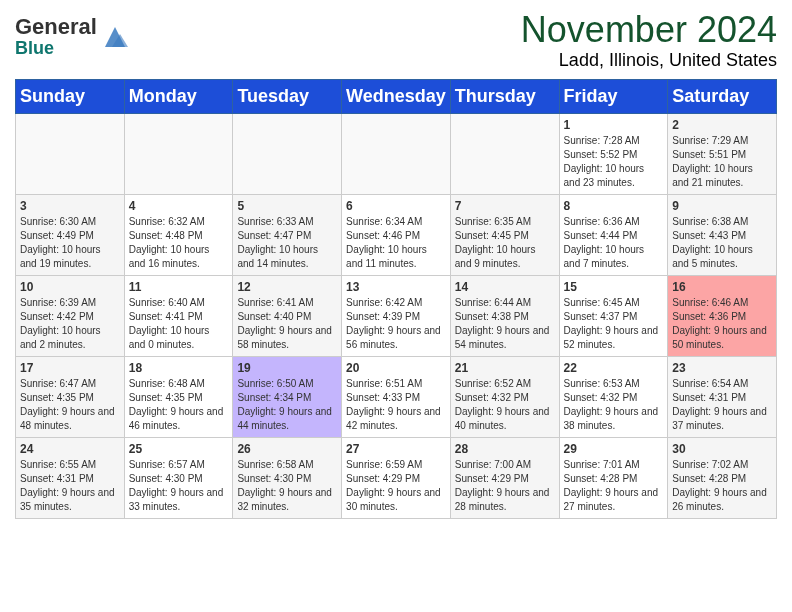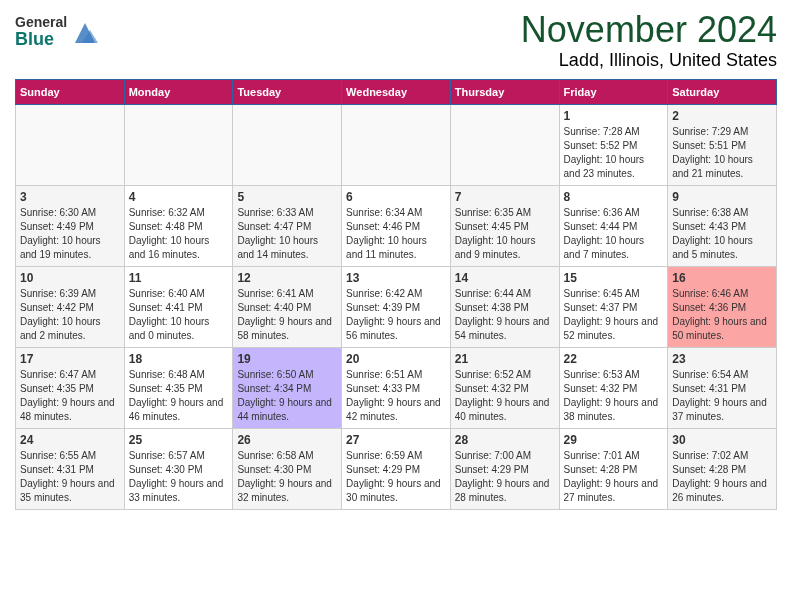--- a/index.html
+++ b/index.html
@@ -24,21 +24,21 @@
       display: flex;
       align-items: center;
       margin-top: 5px;
     }
     .logo-text {
       display: flex;
       flex-direction: column;
       line-height: 1.1;
     }
     .logo-general {
-      font-size: 14px;
+      font-size: 22px;
       font-weight: bold;
       color: #333;
     }
     .logo-blue {
       font-size: 18px;
       font-weight: bold;
       color: #0f766e;
     }
     .logo-icon {
       width: 30px;
@@ -57,23 +57,23 @@
     .location {
       font-size: 18px;
       color: #000000;
     }
     table {
       width: 100%;
       border-collapse: collapse;
       table-layout: fixed;
     }
     th {
-      background-color: #be185d;
+      background-color: #1d4ed8;
       color: #fff;
-      font-size: 11px;
+      font-size: 18px;
       font-weight: bold;
       padding: 6px 4px;
       text-align: left;
       border: 1px solid #2e62a0;
     }
     td {
       vertical-align: top;
       border: 1px solid #ccc;
       padding: 4px 4px;
       font-size: 10.5px;

